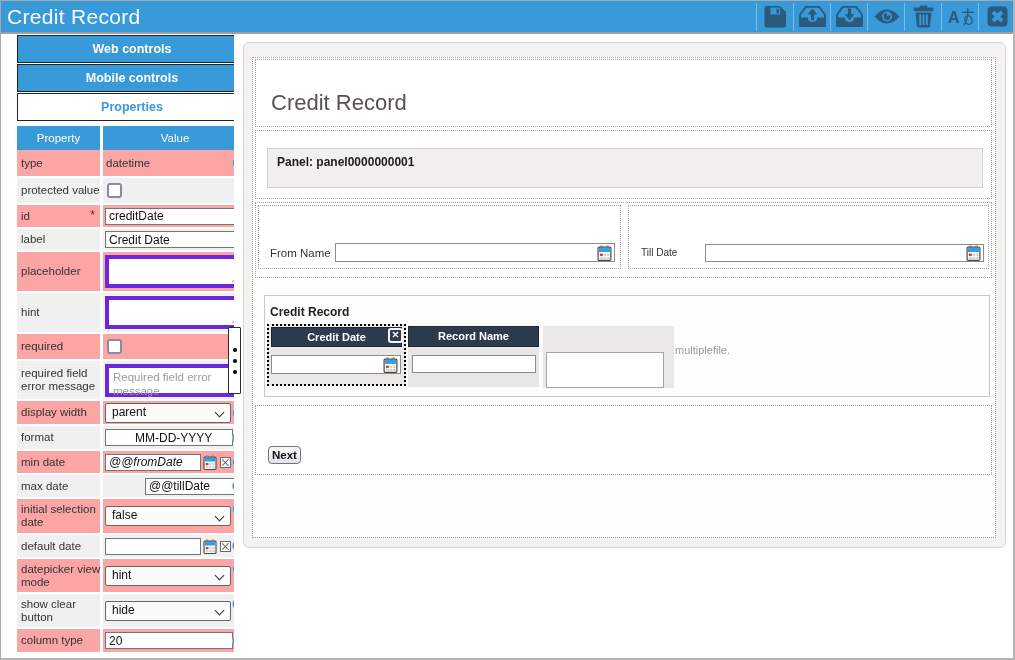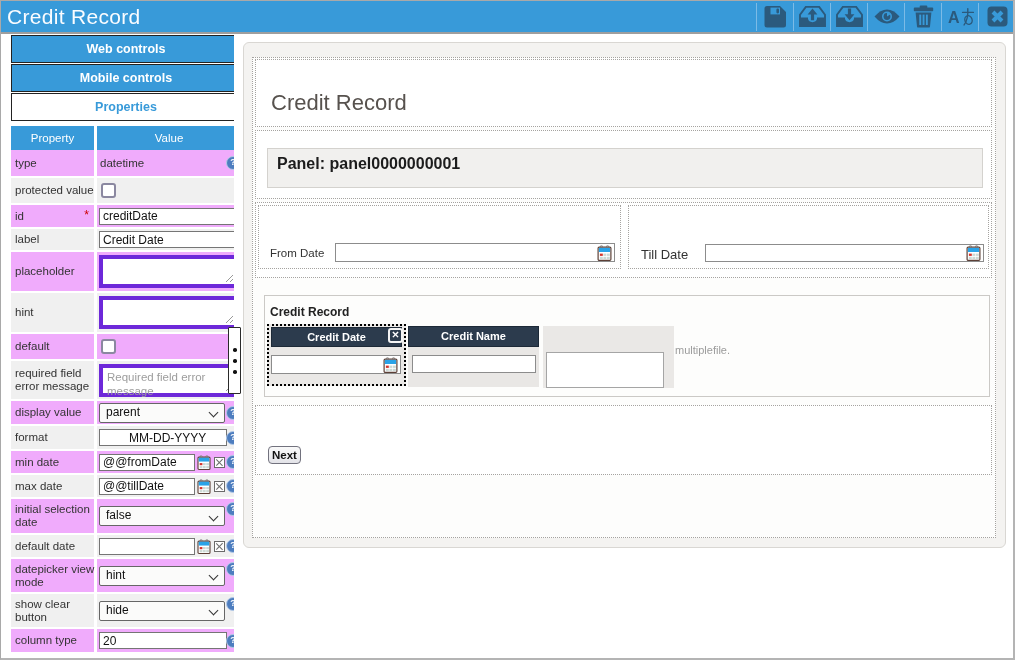--- a/index.html
+++ b/index.html
@@ -10,30 +10,30 @@
 
 #frame { position:absolute; left:0; top:0; width:1015px; height:660px; border:1px solid #a9a9a9; border-right:2px solid #b4b4b4; border-bottom:2px solid #b4b4b4; pointer-events:none; z-index:50; }
 
 
 #topbar { position:absolute; left:1px; top:1px; width:1012px; height:31px; background:#389ad9; }
 #topbar .title { position:absolute; left:6px; top:4px; font-size:21px; color:#fafcff; letter-spacing:0.3px; }
 .sep { position:absolute; top:2px; height:28px; width:1px; background:#7cbbe6; }
 .icon { position:absolute; top:0; width:37px; height:31px; display:flex; align-items:center; justify-content:center; }
 
 
-#sidebar { position:absolute; left:11px; top:34px; width:232px; height:567px; background:#fff; border-right:1px solid #9e9e9e; }
+#sidebar { position:absolute; left:17px; top:34px; width:232px; height:567px; background:#fff; border-right:1px solid #9e9e9e; }
 .sbtn { position:absolute; left:0px; width:230px; height:28px; background:#389ad9; border:1px solid #222; color:#fff; font-weight:bold; font-size:12.5px; text-align:center; line-height:26px; }
 .sbtn.props { background:#fff; color:#389ad9; }
 
 
 .prow { position:absolute; }
 .pcell { position:absolute; display:flex; align-items:center; font-size:11.5px; color:#333; }
 .plabel { left:0px; width:83px; padding-left:4px; line-height:13px; }
 .pvalue { left:86px; width:144px; padding-left:2px; }
-.dark { background:#f0abfc; }
+.dark { background:#fca5a5; }
 .light { background:#f0f0f0; }
 .pin { height:17px; border:1px solid #757575; font-size:12px; font-family:"Liberation Sans",sans-serif; padding:0 3px; color:#111; background:#fff; }
 .pta { width:140px; height:33px; border:4px solid #6d28d9; background:#fff; position:relative; }
 .cbx { width:15px; height:15px; border:2px solid #8b88a0; border-radius:3px; background:#fff; margin-left:2px; }
 .psel { width:126px; height:20px; border:1px solid #666; border-radius:2px; background:#fbfbfa; font-size:12px; color:#111; padding-left:6px; line-height:17px; position:relative; }
 .psel:after { content:""; position:absolute; right:7px; top:5.5px; width:6px; height:6px; border-right:1.6px solid #333; border-bottom:1.6px solid #333; transform:rotate(45deg); }
 .help { position:absolute; right:1px; top:50%; transform:translateY(-50%); width:14px; height:14px; border-radius:50%; background:#4d7dbf; border:1.5px solid #b3c9e6; color:#fff; font-size:9px; font-weight:bold; text-align:center; line-height:11px; }
 .help.tp { top:3px; transform:none; }
 .grip { position:absolute; right:1px; bottom:1px; width:8px; height:8px; }
 .redstar { color:#cc0000; font-size:12px; position:absolute; right:5px; top:4px; }
@@ -180,76 +180,76 @@
     <div class="pcell pvalue light" style="height:39px">
         <span class="pta">
           <svg class="grip" viewBox="0 0 8 8">
             <path d="M7,0 L0,7 M7,4 L4,7" stroke="#999" stroke-width="1" fill="none"></path>
           </svg>
         </span>
       </div>
   </div>
 
   <div class="prow" style="top:300px">
-    <div class="pcell plabel dark" style="height:25px">default</div>
+    <div class="pcell plabel dark" style="height:25px">required</div>
     <div class="pcell pvalue dark" style="height:25px">
         <span class="cbx"></span>
       </div>
   </div>
 
   <div class="prow" style="top:327px">
     <div class="pcell plabel light" style="height:38px">required field<br>error message</div>
     <div class="pcell pvalue light" style="height:38px">
         <span class="pta" style="color:#9d9d9d;font-size:11.5px;line-height:14px;padding:2px 4px">Required field error message<svg class="grip" viewBox="0 0 8 8">
             <path d="M7,0 L0,7 M7,4 L4,7" stroke="#999" stroke-width="1" fill="none"></path>
           </svg></span>
       </div>
   </div>
 
   <div class="prow" style="top:367px">
-    <div class="pcell plabel dark" style="height:23px">display value</div>
+    <div class="pcell plabel dark" style="height:23px">display width</div>
     <div class="pcell pvalue dark" style="height:23px">
         <span class="psel">parent</span>
         <span class="help">?</span>
       </div>
   </div>
 
   <div class="prow" style="top:392px">
     <div class="pcell plabel light" style="height:23px">format</div>
     <div class="pcell pvalue light" style="height:23px">
         <input class="pin" style="width: 128px; padding-left: 29px;" value="MM-DD-YYYY">
         <span class="help">?</span>
       </div>
   </div>
 
   <div class="prow" style="top:417px">
     <div class="pcell plabel dark" style="height:22px">min date</div>
     <div class="pcell pvalue dark" style="height:22px">
-        <input class="pin" style="width: 96px;" value="@@fromDate">
+        <input class="pin" style="width: 96px; font-style: italic;" value="@@fromDate">
         <svg class="calicon" viewBox="0 0 14 16">
           <rect x="3" y="0.4" width="1.9" height="3.6" rx="0.9" fill="#dcdcdc" stroke="#808080" stroke-width="0.6"></rect>
           <rect x="9.1" y="0.4" width="1.9" height="3.6" rx="0.9" fill="#dcdcdc" stroke="#808080" stroke-width="0.6"></rect>
           <rect x="0.6" y="2.2" width="12.8" height="13.2" rx="1.1" fill="#fff" stroke="#5d4037" stroke-width="1.2"></rect>
           <rect x="1.4" y="2.9" width="11.2" height="4.1" fill="#2aa3e8"></rect>
           <rect x="2.4" y="8.6" width="2.9" height="2.3" fill="#d3342b"></rect>
           <rect x="5.9" y="8.6" width="2.9" height="2.3" fill="#ccd9d5"></rect>
           <rect x="9.4" y="8.6" width="2.9" height="2.3" fill="#ccd9d5"></rect>
           <rect x="2.4" y="11.8" width="2.9" height="2.3" fill="#ccd9d5"></rect>
           <rect x="5.9" y="11.8" width="2.9" height="2.3" fill="#ccd9d5"></rect>
           <rect x="9.4" y="11.8" width="2.9" height="2.3" fill="#ccd9d5"></rect>
         </svg>
         <span class="xclear"></span>
         <span class="help">?</span>
       </div>
   </div>
 
   <div class="prow" style="top:441px">
     <div class="pcell plabel light" style="height:22px">max date</div>
     <div class="pcell pvalue light" style="height:22px">
-        <input class="pin" style="width: 96px;" value="@@tillDate">
+        <input class="pin" style="width: 96px; margin-left: 40px;" value="@@tillDate">
         <svg class="calicon" viewBox="0 0 14 16">
           <rect x="3" y="0.4" width="1.9" height="3.6" rx="0.9" fill="#dcdcdc" stroke="#808080" stroke-width="0.6"></rect>
           <rect x="9.1" y="0.4" width="1.9" height="3.6" rx="0.9" fill="#dcdcdc" stroke="#808080" stroke-width="0.6"></rect>
           <rect x="0.6" y="2.2" width="12.8" height="13.2" rx="1.1" fill="#fff" stroke="#5d4037" stroke-width="1.2"></rect>
           <rect x="1.4" y="2.9" width="11.2" height="4.1" fill="#2aa3e8"></rect>
           <rect x="2.4" y="8.6" width="2.9" height="2.3" fill="#d3342b"></rect>
           <rect x="5.9" y="8.6" width="2.9" height="2.3" fill="#ccd9d5"></rect>
           <rect x="9.4" y="8.6" width="2.9" height="2.3" fill="#ccd9d5"></rect>
           <rect x="2.4" y="11.8" width="2.9" height="2.3" fill="#ccd9d5"></rect>
           <rect x="5.9" y="11.8" width="2.9" height="2.3" fill="#ccd9d5"></rect>
@@ -315,42 +315,42 @@
 </div>
 <div id="main">
   <div id="panel"></div>
   <div class="dotted" style="left:18px;top:23px;width:744px;height:481px;background:#fdfdfc"></div>
 
   <div class="dotted" style="left:21px;top:25px;width:737px;height:68px"></div>
   <div class="abs" style="left:37px;top:56px;font-size:22px;color:#57524e">Credit Record</div>
 
   <div class="dotted" style="left:21px;top:96px;width:737px;height:69px"></div>
   <div class="abs" style="left:33px;top:114px;width:716px;height:40px;background:#f1f0ee;border:1px solid #d4d2ce">
-    <div style="padding:6px 0 0 9px;font-size:16px;font-weight:bold;color:#1c1c1c">Panel: panel0000000001</div>
+    <div style="padding:6px 0 0 9px;font-size:12px;font-weight:bold;color:#1c1c1c">Panel: panel0000000001</div>
   </div>
 
   <div class="dotted" style="left:21px;top:168px;width:737px;height:76px"></div>
   <div class="dotted" style="left:24px;top:171px;width:363px;height:64px"></div>
   <div class="dotted" style="left:394px;top:171px;width:361px;height:64px"></div>
-  <div class="abs" style="left:36px;top:213px;font-size:11.5px;color:#333">From Date</div>
+  <div class="abs" style="left:36px;top:213px;font-size:11.5px;color:#333">From Name</div>
   <div class="abs mainput" style="left:101px;top:209px;width:280px;height:19px">
       <svg width="15" height="16" viewBox="0 0 14 16" style="position:absolute;right:2px;top:50%;transform:translateY(-50%)">
         <rect x="3" y="0.4" width="1.9" height="3.6" rx="0.9" fill="#dcdcdc" stroke="#808080" stroke-width="0.6"></rect>
         <rect x="9.1" y="0.4" width="1.9" height="3.6" rx="0.9" fill="#dcdcdc" stroke="#808080" stroke-width="0.6"></rect>
         <rect x="0.6" y="2.2" width="12.8" height="13.2" rx="1.1" fill="#fff" stroke="#5d4037" stroke-width="1.2"></rect>
         <rect x="1.4" y="2.9" width="11.2" height="4.1" fill="#2aa3e8"></rect>
         <rect x="2.4" y="8.6" width="2.9" height="2.3" fill="#d3342b"></rect>
         <rect x="5.9" y="8.6" width="2.9" height="2.3" fill="#ccd9d5"></rect>
         <rect x="9.4" y="8.6" width="2.9" height="2.3" fill="#ccd9d5"></rect>
         <rect x="2.4" y="11.8" width="2.9" height="2.3" fill="#ccd9d5"></rect>
         <rect x="5.9" y="11.8" width="2.9" height="2.3" fill="#ccd9d5"></rect>
         <rect x="9.4" y="11.8" width="2.9" height="2.3" fill="#ccd9d5"></rect>
       </svg>
     </div>
-  <div class="abs" style="left:407px;top:213px;font-size:13px;color:#333">Till Date</div>
+  <div class="abs" style="left:407px;top:213px;font-size:10px;color:#333">Till Date</div>
   <div class="abs mainput" style="left:471px;top:210px;width:279px;height:18px">
       <svg width="15" height="16" viewBox="0 0 14 16" style="position:absolute;right:2px;top:50%;transform:translateY(-50%)">
         <rect x="3" y="0.4" width="1.9" height="3.6" rx="0.9" fill="#dcdcdc" stroke="#808080" stroke-width="0.6"></rect>
         <rect x="9.1" y="0.4" width="1.9" height="3.6" rx="0.9" fill="#dcdcdc" stroke="#808080" stroke-width="0.6"></rect>
         <rect x="0.6" y="2.2" width="12.8" height="13.2" rx="1.1" fill="#fff" stroke="#5d4037" stroke-width="1.2"></rect>
         <rect x="1.4" y="2.9" width="11.2" height="4.1" fill="#2aa3e8"></rect>
         <rect x="2.4" y="8.6" width="2.9" height="2.3" fill="#d3342b"></rect>
         <rect x="5.9" y="8.6" width="2.9" height="2.3" fill="#ccd9d5"></rect>
         <rect x="9.4" y="8.6" width="2.9" height="2.3" fill="#ccd9d5"></rect>
         <rect x="2.4" y="11.8" width="2.9" height="2.3" fill="#ccd9d5"></rect>
@@ -374,21 +374,21 @@
         <rect x="5.9" y="8.6" width="2.9" height="2.3" fill="#ccd9d5"></rect>
         <rect x="9.4" y="8.6" width="2.9" height="2.3" fill="#ccd9d5"></rect>
         <rect x="2.4" y="11.8" width="2.9" height="2.3" fill="#ccd9d5"></rect>
         <rect x="5.9" y="11.8" width="2.9" height="2.3" fill="#ccd9d5"></rect>
         <rect x="9.4" y="11.8" width="2.9" height="2.3" fill="#ccd9d5"></rect>
       </svg>
     </div>
   <div class="abs xbtn" style="left:154px;top:294px">✕</div>
 
   <div class="abs" style="left:174px;top:292px;width:131px;height:61px;background:#e9e7e5"></div>
-  <div class="abs thead" style="left:174px;top:292px;width:131px;height:21px">Credit Name</div>
+  <div class="abs thead" style="left:174px;top:292px;width:131px;height:21px">Record Name</div>
   <div class="abs mainput" style="left:178px;top:321px;width:124px;height:18px"></div>
 
   <div class="abs" style="left:309px;top:292px;width:131px;height:62px;background:#eae8e6"></div>
   <div class="abs" style="left:312px;top:318px;width:118px;height:36px;background:#fff;border:1px solid #a5a5a5"></div>
 
   <div class="abs" style="left:441px;top:310px;font-size:11px;color:#9b9b9b">multiplefile.</div>
 
   <div class="dotted" style="left:21px;top:371px;width:737px;height:70px"></div>
   <div class="abs nextbtn" style="left:34px;top:412px">Next</div>
 </div>

